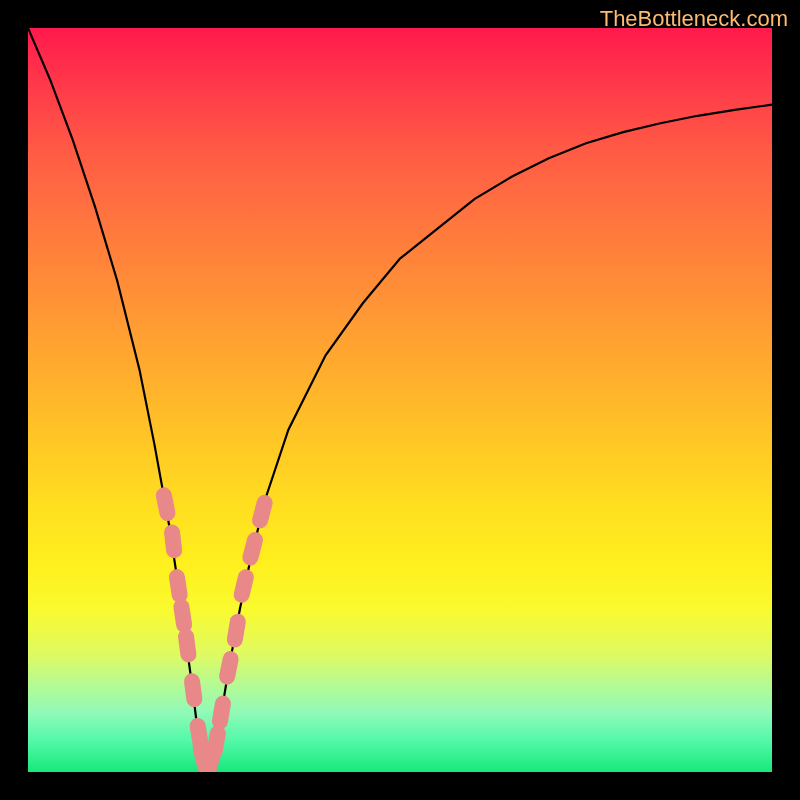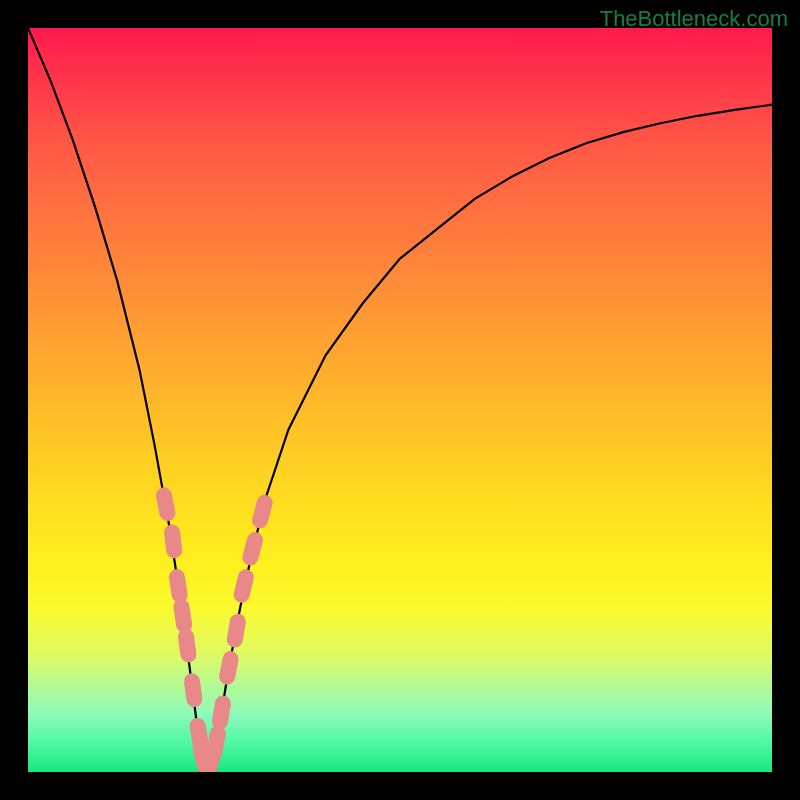--- a/index.html
+++ b/index.html
@@ -15,21 +15,21 @@
     .container {
       width: 800px;
       height: 800px;
       background: #000000;
       position: relative;
     }
     .watermark {
       position: absolute;
       top: 6px;
       right: 12px;
-      color: #15803d;
+      color: #fdba74;
       font-family: Arial, sans-serif;
       font-size: 22px;
       font-weight: normal;
       z-index: 10;
     }
     .plot-area {
       position: absolute;
       top: 28px;
       left: 28px;
       width: 744px;

